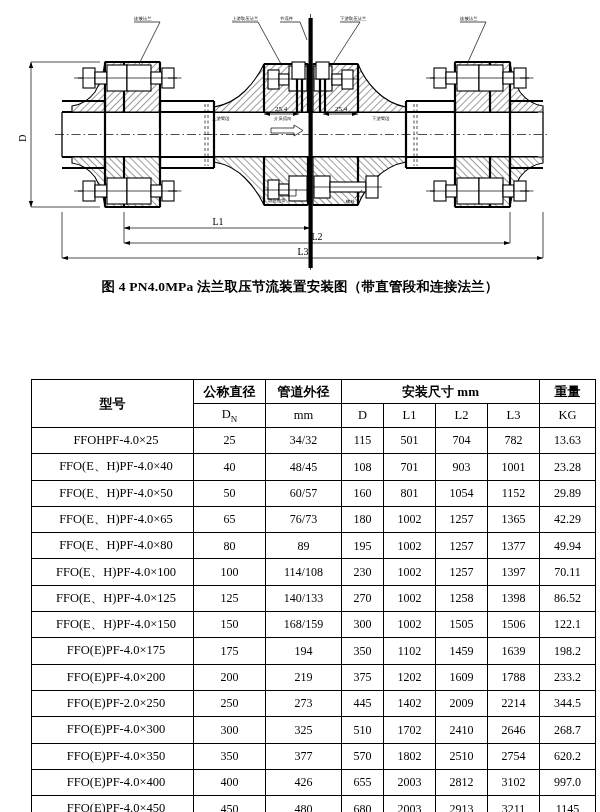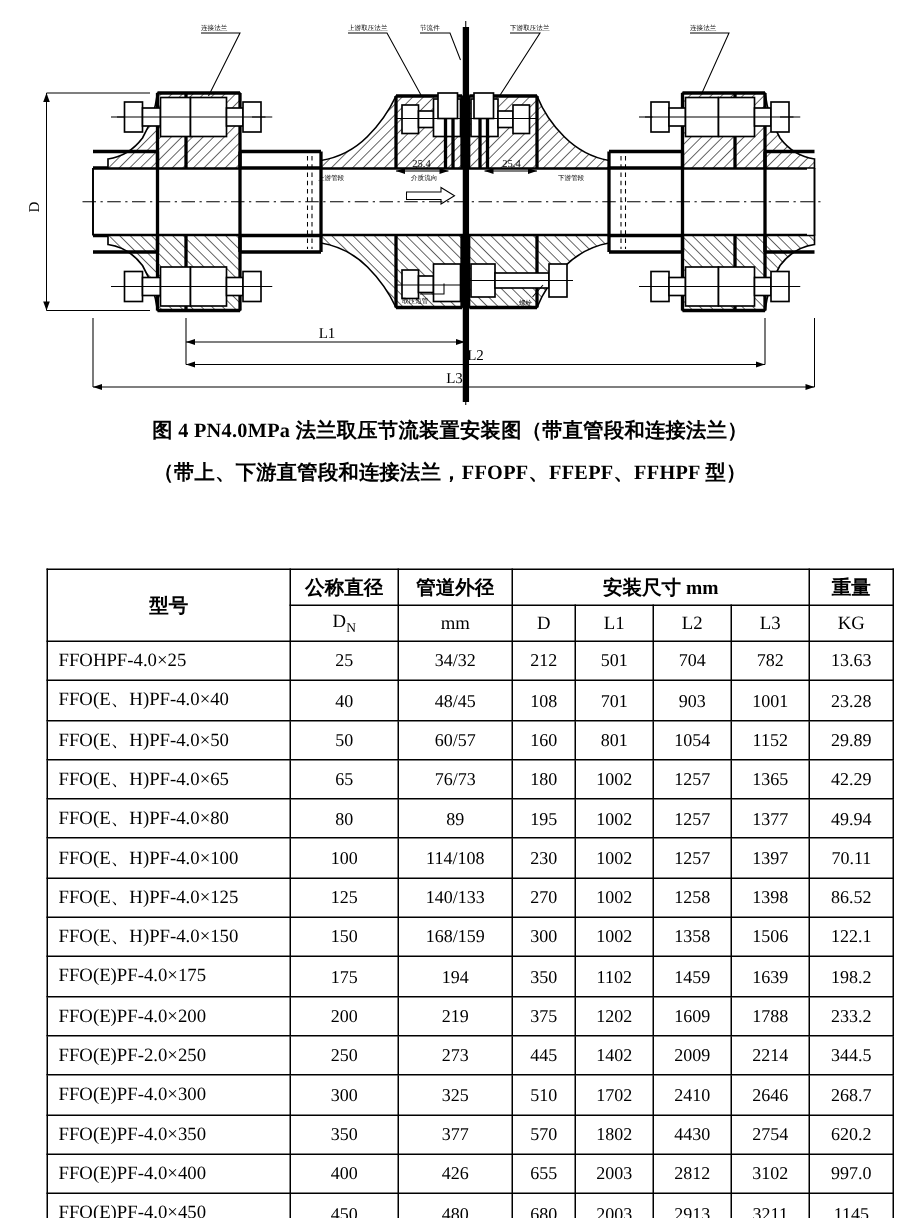--- a/index.html
+++ b/index.html
@@ -67,21 +67,21 @@
     line-height:1.05;
   }
   thead th{font-weight:bold;font-size:13px;}
   th.hd-sub{font-size:12.5px;font-weight:normal;}
   .c-model{width:162px;}
   .c-dn{width:72px;}
   .c-od{width:76px;}
   .c-d{width:42px;}
   .c-l{width:52px;}
   .c-w{width:56px;}
-  td.model-cell{text-align:left;padding-left:7px;font-size:12.5px;}
+  td.model-cell{text-align:center;padding-left:7px;font-size:12.5px;}
   .sub{font-size:9px;vertical-align:sub;}
   thead tr.r1 th{height:23px;}
   thead tr.r2 th{height:23px;}
 </style>
 </head>
 <body>
 
 <div id="diagram-wrap">
 <svg id="diagram-svg" viewBox="0 0 600 272" xmlns="http://www.w3.org/2000/svg">
   <defs>
@@ -337,21 +337,20 @@
     <text class="lbl" x="268" y="202" text-anchor="start">取压短管</text>
 
     <path class="ln thin" d="M355,198 L362,190"></path>
     <text class="lbl" x="346" y="203" text-anchor="start">螺栓</text>
   </g>
 </svg>
 </div>
 
 <div id="titles">
   <div class="title-line" id="title-fig">图 4 PN4.0MPa 法兰取压节流装置安装图（带直管段和连接法兰）</div>
-  <div class="title-line">（带上、下游直管段和连接法兰，FFOPF、FFEPF、FFHPF 型）</div>
 </div>
 
 <div id="table-wrap">
   <table>
     <colgroup>
       <col class="c-model">
         <col class="c-dn">
         <col class="c-od">
       <col class="c-d">
         <col class="c-l">
@@ -375,21 +374,21 @@
         <th class="hd-sub">L2</th>
         <th class="hd-sub">L3</th>
         <th class="hd-sub">KG</th>
       </tr>
     </thead>
     <tbody id="table-body">
         <tr>
           <td class="model-cell">FFOHPF-4.0×25</td>
           <td>25</td>
           <td>34/32</td>
-          <td>212</td>
+          <td>115</td>
           <td>501</td>
           <td>704</td>
           <td>782</td>
           <td>13.63</td>
         </tr>
         <tr>
           <td class="model-cell">FFO(E、H)PF-4.0×40</td>
           <td>40</td>
           <td>48/45</td>
           <td>108</td>
@@ -447,21 +446,21 @@
           <td>1258</td>
           <td>1398</td>
           <td>86.52</td>
         </tr>
         <tr>
           <td class="model-cell">FFO(E、H)PF-4.0×150</td>
           <td>150</td>
           <td>168/159</td>
           <td>300</td>
           <td>1002</td>
-          <td>1358</td>
+          <td>1505</td>
           <td>1506</td>
           <td>122.1</td>
         </tr>
         <tr>
           <td class="model-cell">FFO(E)PF-4.0×175</td>
           <td>175</td>
           <td>194</td>
           <td>350</td>
           <td>1102</td>
           <td>1459</td>
@@ -497,21 +496,21 @@
           <td>2410</td>
           <td>2646</td>
           <td>268.7</td>
         </tr>
         <tr>
           <td class="model-cell">FFO(E)PF-4.0×350</td>
           <td>350</td>
           <td>377</td>
           <td>570</td>
           <td>1802</td>
-          <td>4430</td>
+          <td>2510</td>
           <td>2754</td>
           <td>620.2</td>
         </tr>
         <tr>
           <td class="model-cell">FFO(E)PF-4.0×400</td>
           <td>400</td>
           <td>426</td>
           <td>655</td>
           <td>2003</td>
           <td>2812</td>

